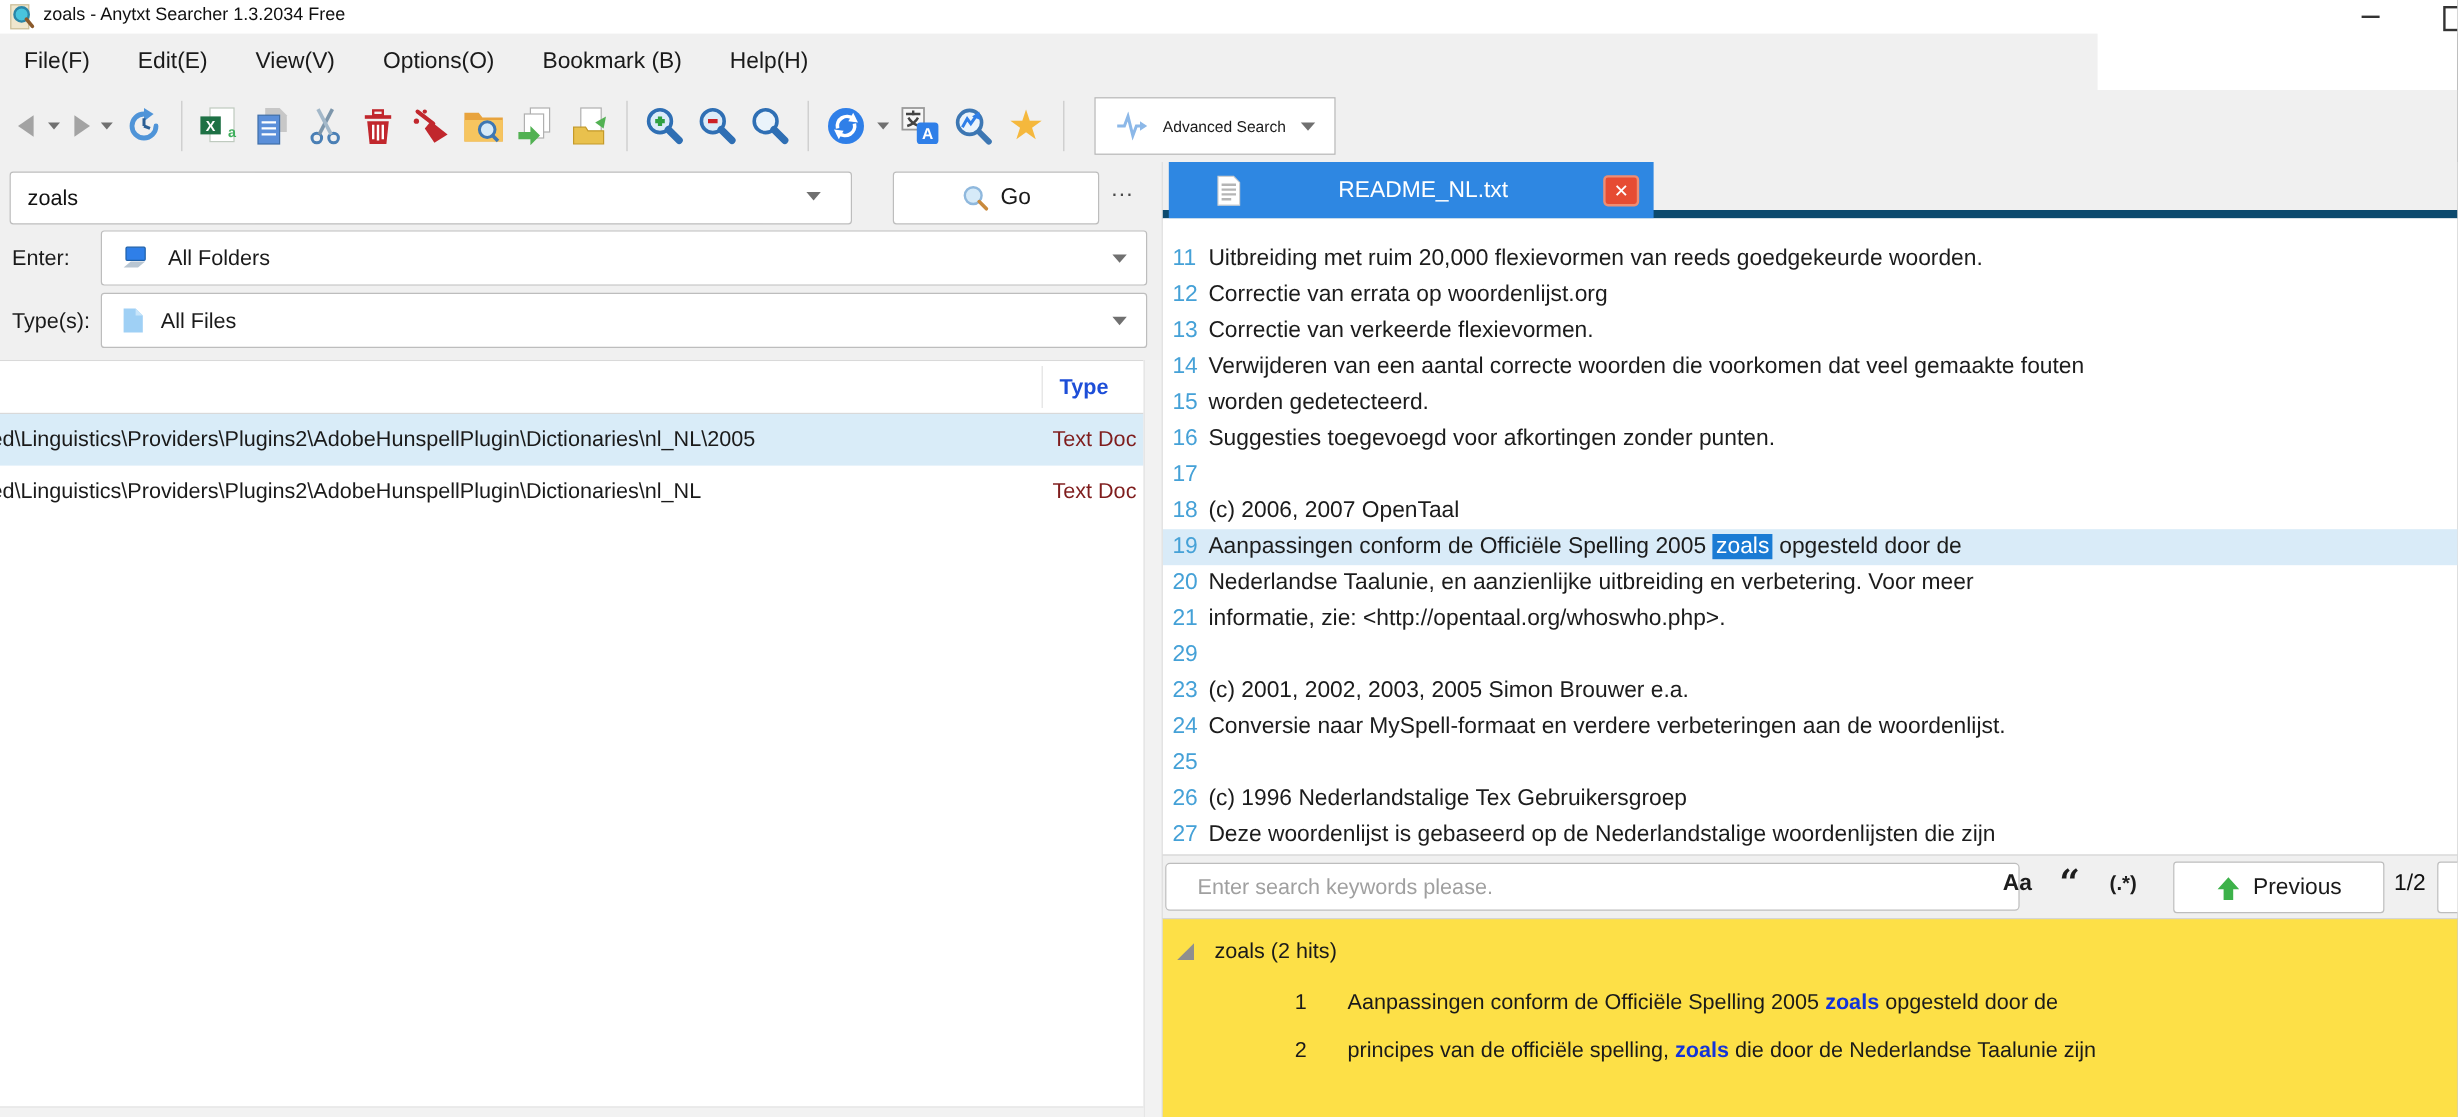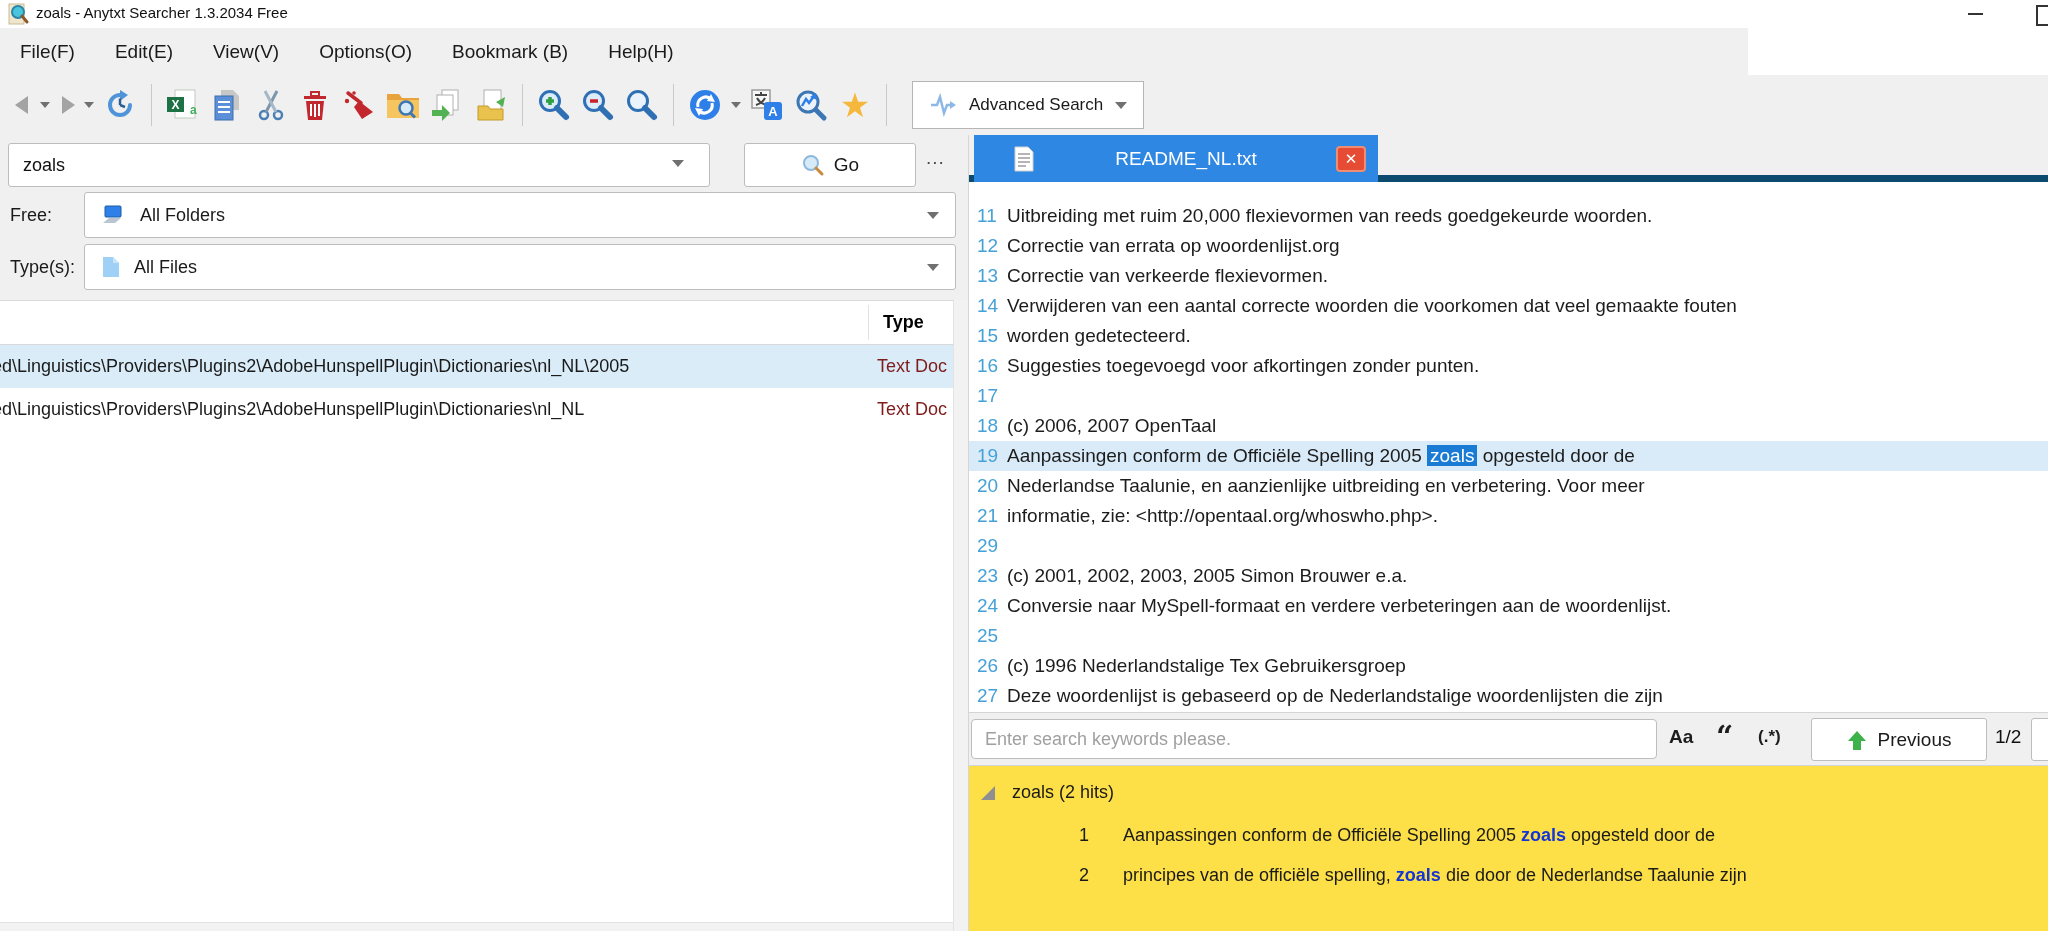--- a/index.html
+++ b/index.html
@@ -16,39 +16,39 @@
   .menubar{position:absolute;left:0;top:28px;width:1748px;height:47px;background:#f0f0f0;display:flex;align-items:center;}
   .menu-item{padding:0 20px;font-size:19px;line-height:47px;color:#1a1a1a;white-space:nowrap;}
   
   .toolbar{position:absolute;left:0;top:75px;width:2048px;height:60px;background:#f0f0f0;display:flex;align-items:center;padding-left:10px;box-sizing:border-box;}
   .tb{width:44px;height:50px;display:flex;align-items:center;justify-content:center;flex:none;}
   .tb-narrow{width:26px;}
   .tb-dd{width:18px;}
   .tb-sep{width:1px;height:42px;background:#c9c9c9;margin:0 9px;flex:none;}
   .glyph-star{font-size:34px;color:#f5b83d;line-height:1;}
   .adv-btn{display:flex;align-items:center;gap:12px;background:#fff;border:1px solid #b5b5b5;height:46px;
-           padding:0 16px;margin-left:16px;font-size:17px;flex:none;}
+           padding:0 16px;margin-left:16px;font-size:13px;flex:none;}
   .dd-tri{width:0;height:0;border-left:6px solid transparent;border-right:6px solid transparent;border-top:7px solid #707070;}
   
   .left{position:absolute;left:0;top:135px;width:968px;height:796px;background:#f0f0f0;}
   .search-input{position:absolute;left:8px;top:8px;width:672px;height:42px;background:#fff;border:1px solid #bdbdbd;
                 border-radius:3px;font-size:18px;padding:0 14px;color:#111;font-family:inherit;outline:none;}
   .search-dd{position:absolute;left:672px;top:25px;}
   .go-btn{position:absolute;left:744px;top:8px;width:172px;height:44px;background:#fff;border:1px solid #bdbdbd;border-radius:3px;
           display:flex;align-items:center;justify-content:center;gap:9px;font-size:19px;box-sizing:border-box;}
   .more-btn{position:absolute;left:926px;top:12px;font-size:19px;color:#4a4a4a;letter-spacing:1px;}
   .row-label{position:absolute;left:10px;font-size:18px;color:#1a1a1a;}
   .combo{position:absolute;left:84px;width:872px;height:46px;background:#fff;border:1px solid #bdbdbd;border-radius:3px;
          display:flex;align-items:center;padding:0 16px;gap:13px;font-size:18px;box-sizing:border-box;}
   .combo .cb-arrow{margin-left:auto;}
   
   .table{position:absolute;left:0;top:165px;width:953px;height:631px;background:#fff;border-top:1px solid #d9d9d9;}
   .thead{position:relative;height:43px;border-bottom:1px solid #d9d9d9;background:#fff;}
   .th-sep{position:absolute;left:868px;top:4px;width:1px;height:35px;background:#e2e2e2;}
-  .th-type{position:absolute;left:883px;top:0;line-height:43px;font-size:18px;font-weight:600;color:#000000;}
+  .th-type{position:absolute;left:883px;top:0;line-height:43px;font-size:18px;font-weight:600;color:#1d4ed8;}
   .t-row{position:relative;height:43px;overflow:hidden;font-size:18px;}
   .t-row.selected{background:#d9ecf8;}
   .t-path{position:absolute;left:-8px;top:0;width:884px;line-height:43px;white-space:nowrap;overflow:hidden;color:#1a1a1a;}
   .t-type{position:absolute;left:877px;top:0;width:70px;line-height:43px;white-space:nowrap;overflow:hidden;color:#7f1d1d;}
   .v-scroll{position:absolute;left:953px;top:165px;width:15px;height:631px;background:#f2f2f2;border-left:1px solid #e3e3e3;box-sizing:border-box;}
   .h-scroll{position:absolute;left:0;top:787px;width:953px;height:9px;background:#f2f2f2;border-top:1px solid #e3e3e3;box-sizing:border-box;}
   
   .right{position:absolute;left:968px;top:135px;width:1080px;height:796px;background:#fff;border-left:1px solid #d5d5d5;box-sizing:border-box;}
   .tabbar{position:absolute;left:0;top:0;width:100%;height:47px;background:#f0f0f0;border-bottom:7px solid #0c4a6e;box-sizing:border-box;}
   .tab{position:absolute;left:5px;top:0;width:404px;height:47px;background:#2e87e2;display:flex;align-items:center;}
@@ -59,21 +59,21 @@
   
   .viewer{position:absolute;left:0;top:47px;width:1080px;height:530px;background:#fff;overflow:hidden;padding-top:19px;box-sizing:border-box;}
   .line{height:30px;display:flex;align-items:center;font-size:19px;white-space:pre;}
   .line .ln{flex:none;width:30px;margin-left:8px;color:#45a1d7;}
   .line .lt{color:#1c1c1c;}
   .line.hl{background:#d9ebf8;}
   .line .match{background:#1a7bd4;color:#fff;padding:0 3px;}
   
   .findbar{position:absolute;left:0;top:577px;width:1080px;height:53px;background:#f0f0f0;border-top:1px solid #d5d5d5;box-sizing:border-box;}
   .find-input{position:absolute;left:2px;top:6px;width:658px;height:38px;background:#fff;border:1px solid #bdbdbd;border-radius:4px;
-              font-size:18px;padding:0 13px;font-family:inherit;color:#333;outline:none;}
+              font-size:18px;padding:0 26px;font-family:inherit;color:#333;outline:none;}
   .find-input::placeholder{color:#a0a0a0;}
   .fb-aa{position:absolute;left:700px;top:13px;font-size:19px;font-weight:700;color:#1d1d1d;}
   .fb-quote{position:absolute;left:747px;top:6px;font-size:30px;font-weight:700;color:#1d1d1d;font-family:"DejaVu Serif",serif;}
   .fb-regex{position:absolute;left:789px;top:14px;font-size:17px;font-weight:600;color:#1d1d1d;}
   .prev-btn{position:absolute;left:842px;top:5px;width:176px;height:43px;background:#fff;border:1px solid #bdbdbd;border-radius:3px;
             display:flex;align-items:center;justify-content:center;gap:11px;font-size:19px;box-sizing:border-box;text-align:center;}
   .page-ind{position:absolute;left:1026px;top:13px;font-size:19px;color:#111;}
   .next-btn{position:absolute;left:1062px;top:5px;width:40px;height:43px;background:#fff;border:1px solid #bdbdbd;border-radius:3px;box-sizing:border-box;}
   
   .hits{position:absolute;left:0;top:630px;width:1080px;height:194px;background:#fde047;border-top:1px solid #d5d5d5;box-sizing:border-box;}
@@ -282,21 +282,21 @@
     <span class="search-dd dd-tri"></span>
     <div class="go-btn">
       <svg width="24" height="24">
           <circle cx="10" cy="10" r="7" fill="#d6eaf8" stroke="#8fb8dd" stroke-width="2"></circle>
           <line x1="15" y1="15" x2="21" y2="21" stroke="#c98a3d" stroke-width="3" stroke-linecap="round"></line>
         </svg>
       <span>Go</span>
     </div>
     <span class="more-btn">...</span>
 
-    <span class="row-label" style="top:70px">Free:</span>
+    <span class="row-label" style="top:70px">Enter:</span>
     <div class="combo" style="top:57px">
       <svg width="26" height="22">
           <rect x="4" y="2" width="16" height="11" rx="1" fill="#2f7fe8" stroke="#1d5fa8"></rect>
           <path d="M2 19 L8 14 h12 l-6 5 z" fill="#b9c6d2"></path>
         </svg>
       <span>All Folders</span>
       <span class="cb-arrow dd-tri"></span>
     </div>
 
     <span class="row-label" style="top:122px">Type(s):</span>

